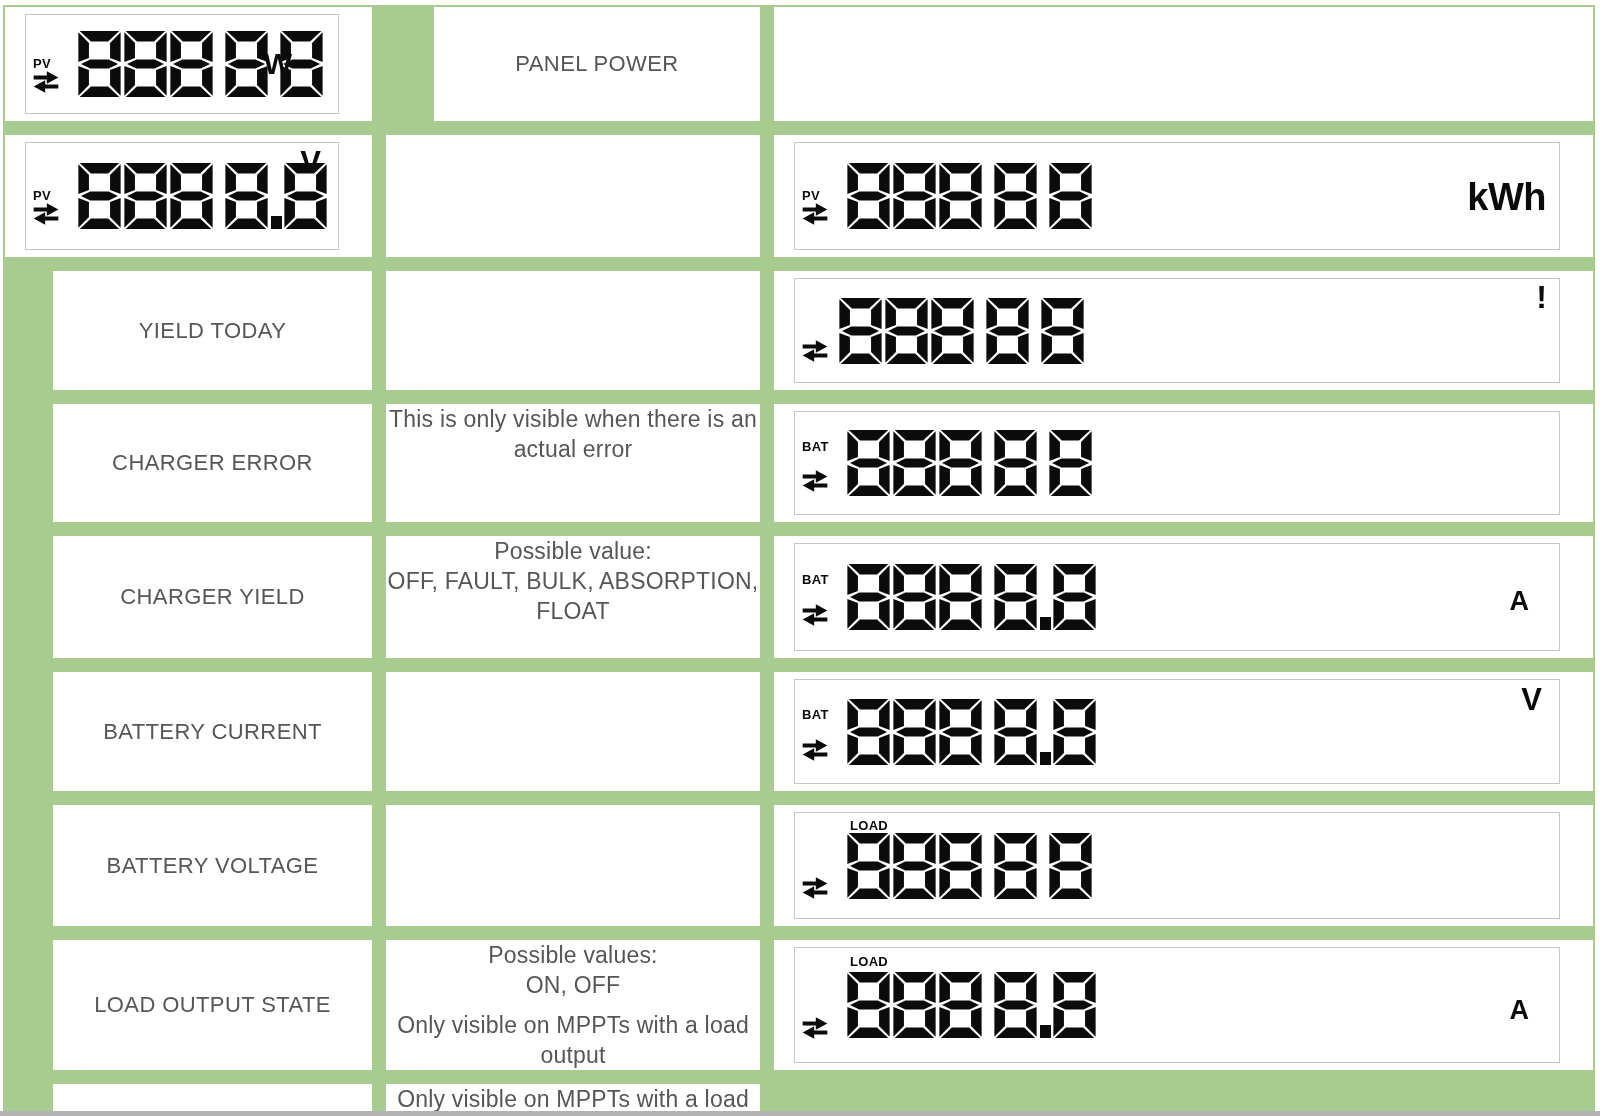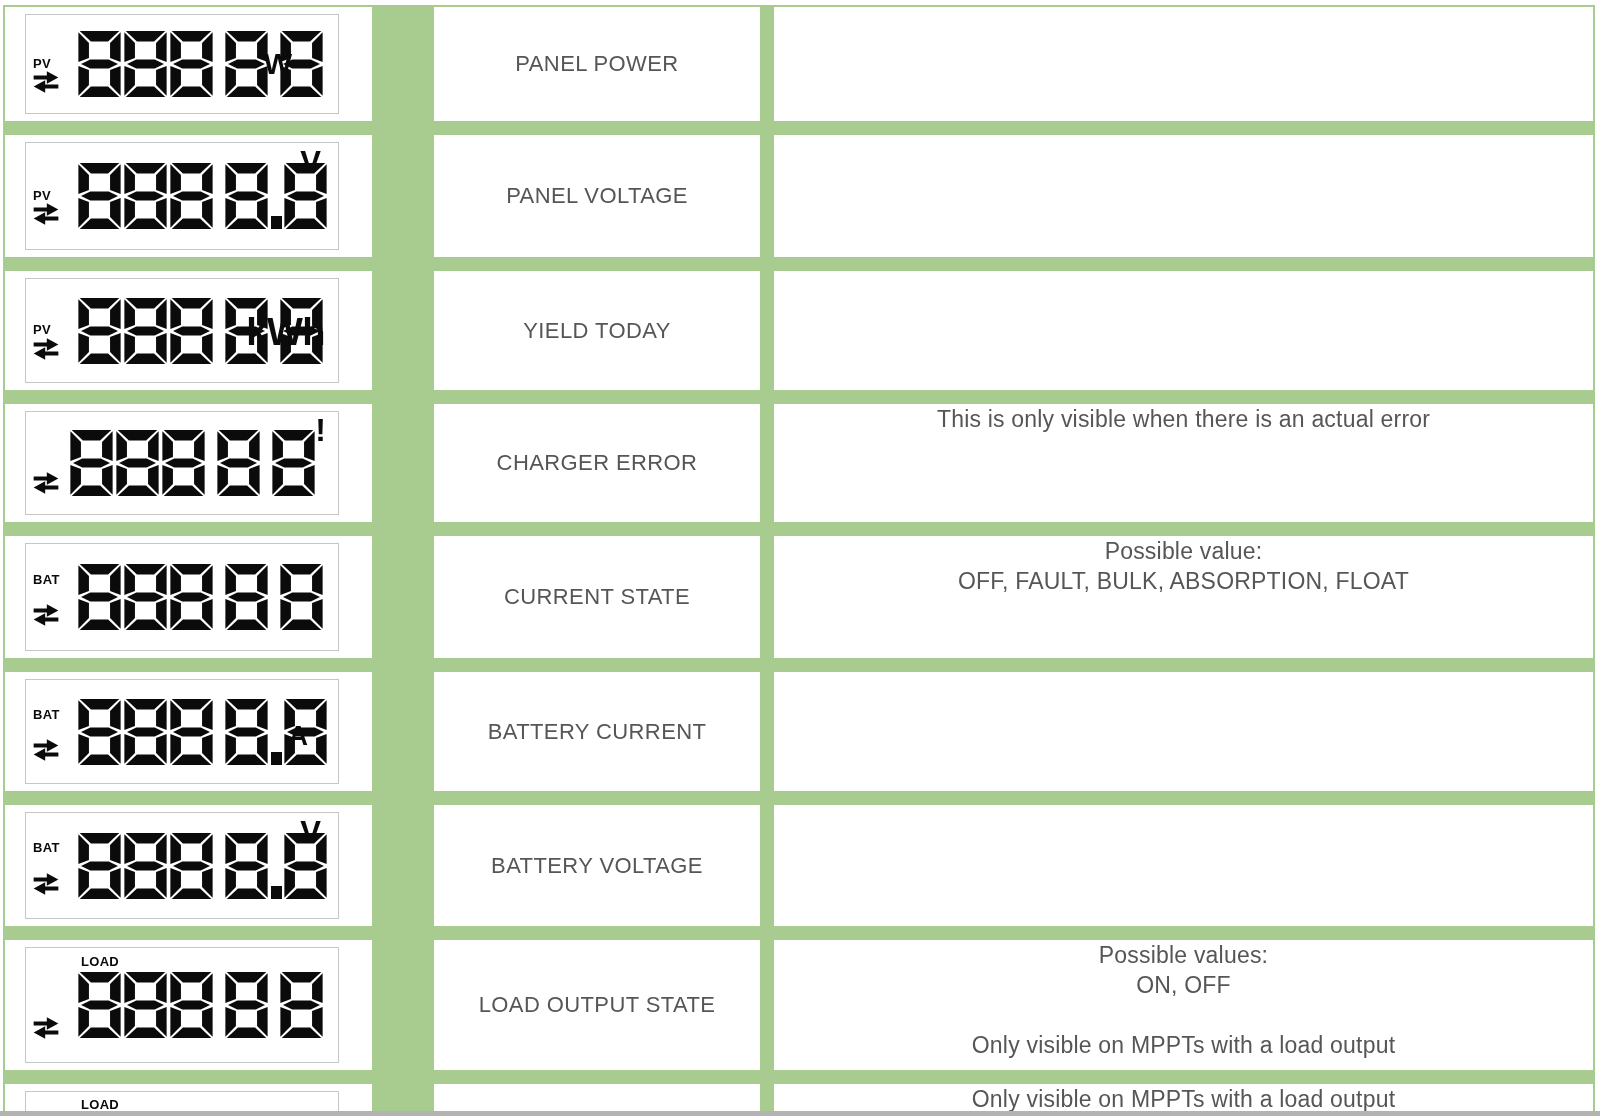--- a/index.html
+++ b/index.html
@@ -213,23 +213,20 @@
             <polygon points="64,2 64,47 48,41 48,18" fill="#0b0b0b"></polygon>
             <polygon points="4,50 18,43 46,43 60,50 46,57 18,57" fill="#0b0b0b"></polygon>
             <polygon points="0,53 16,59 16,82 0,98" fill="#0b0b0b"></polygon>
             <polygon points="64,53 64,98 48,82 48,59" fill="#0b0b0b"></polygon>
             <polygon points="2,100 19,84 45,84 62,100" fill="#0b0b0b"></polygon>
           </svg>
         </div>
         <div class="unit" data-u="V">V</div>
       </div>
     </div>
-    <div class="cell cell-param">
-      <div class="param-name">PANEL VOLTAGE</div>
-    </div>
     <div class="cell cell-notes"></div>
     <div class="cell">
       <div class="lcd ind-pv">
         <div class="ind-label">PV</div>
         <svg class="arrows-icon" viewBox="0 0 34 28" xmlns="http://www.w3.org/2000/svg">
           <polygon points="2,6 18,6 18,1 32,8.5 18,16 18,11 2,11" fill="#0b0b0b"></polygon>
           <polygon points="32,17 16,17 16,12 2,19.5 16,27 16,22 32,22" fill="#0b0b0b"></polygon>
         </svg>
         <div class="digits">
           <svg class="seg " viewBox="0 0 64 100" xmlns="http://www.w3.org/2000/svg">
@@ -397,21 +394,21 @@
             <polygon points="64,2 64,47 48,41 48,18" fill="#0b0b0b"></polygon>
             <polygon points="4,50 18,43 46,43 60,50 46,57 18,57" fill="#0b0b0b"></polygon>
             <polygon points="0,53 16,59 16,82 0,98" fill="#0b0b0b"></polygon>
             <polygon points="64,53 64,98 48,82 48,59" fill="#0b0b0b"></polygon>
             <polygon points="2,100 19,84 45,84 62,100" fill="#0b0b0b"></polygon>
           </svg>
         </div>
       </div>
     </div>
     <div class="cell cell-param">
-      <div class="param-name">CURRENT STATE</div>
+      <div class="param-name">CHARGER YIELD</div>
     </div>
     <div class="cell cell-notes">
       <div class="note-line">Possible value:</div>
       <div class="note-line">OFF, FAULT, BULK, ABSORPTION, FLOAT</div>
     </div>
     <div class="cell">
       <div class="lcd ind-bat">
         <div class="ind-label">BAT</div>
         <svg class="arrows-icon" viewBox="0 0 34 28" xmlns="http://www.w3.org/2000/svg">
           <polygon points="2,6 18,6 18,1 32,8.5 18,16 18,11 2,11" fill="#0b0b0b"></polygon>

